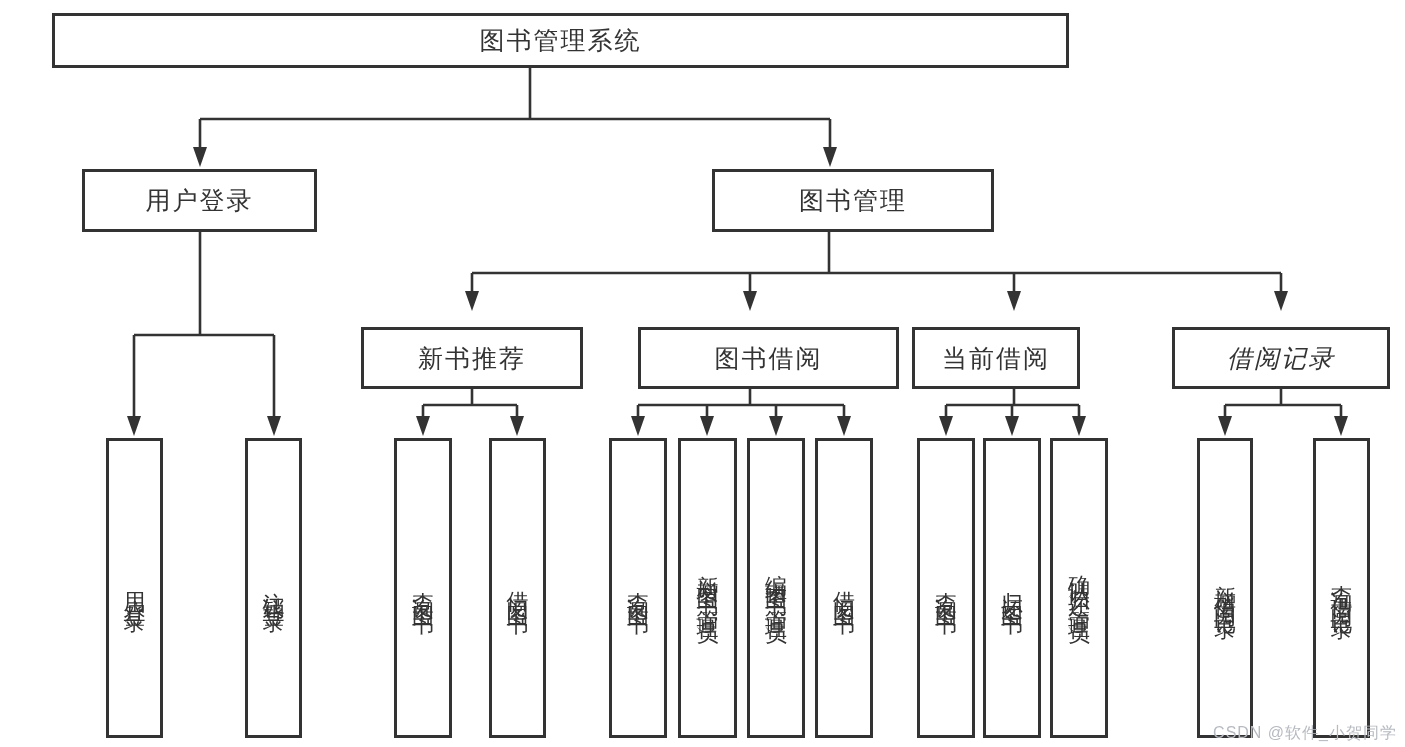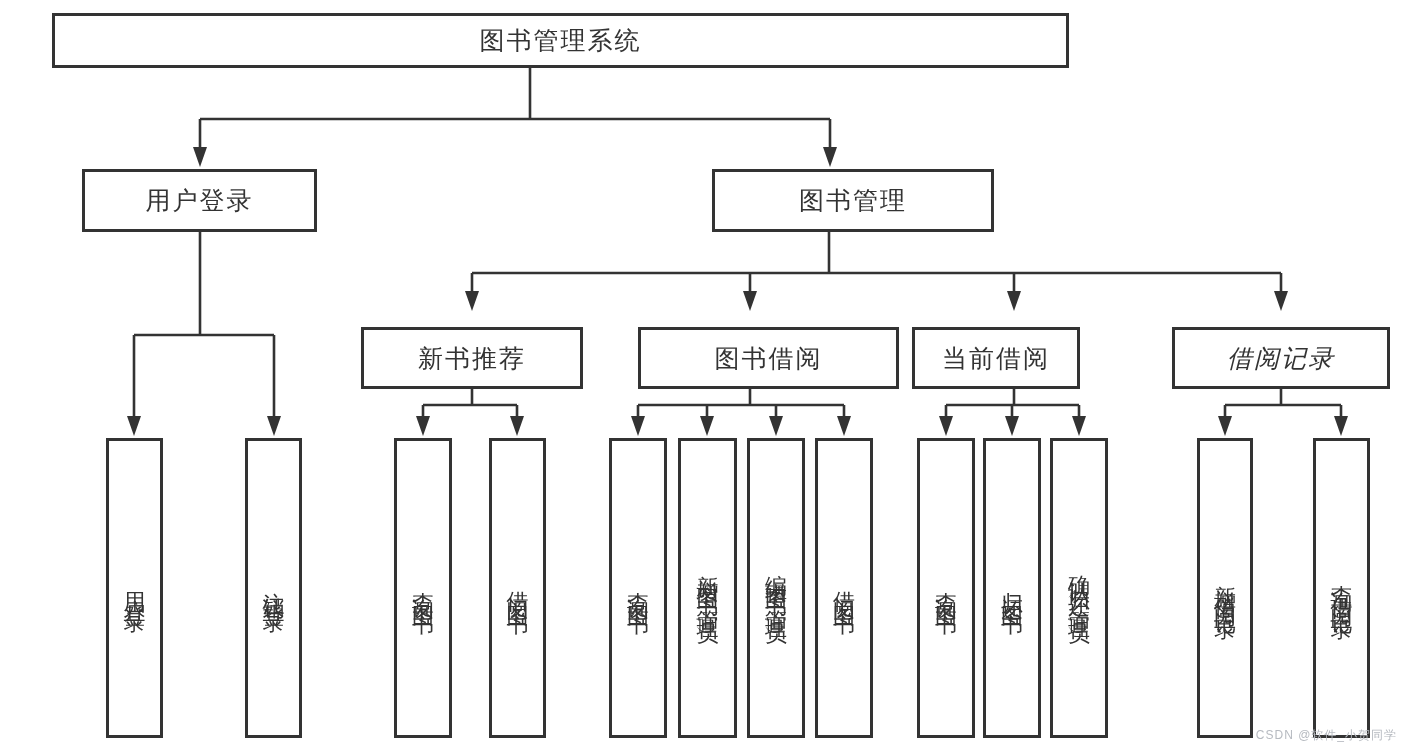--- a/index.html
+++ b/index.html
@@ -62,21 +62,21 @@
   .lf-g3-3 { left: 815px;  width: 58px; }
   .lf-g4-0 { left: 917px;  width: 58px; }
   .lf-g4-1 { left: 983px;  width: 58px; }
   .lf-g4-2 { left: 1050px; width: 58px; }
   .lf-g5-0 { left: 1197px; width: 56px; }
   .lf-g5-1 { left: 1313px; width: 57px; }
   .watermark {
     position: absolute;
     right: 8px;
     bottom: 3px;
-    font-size: 12px;
+    font-size: 16px;
     color: #b6bac0;
     z-index: 3;
     letter-spacing: 1px;
   }
   svg line { stroke: #333333; stroke-width: 2.6px; }
   svg polygon { fill: #333333; }
 </style>
 </head>
 <body>
 

